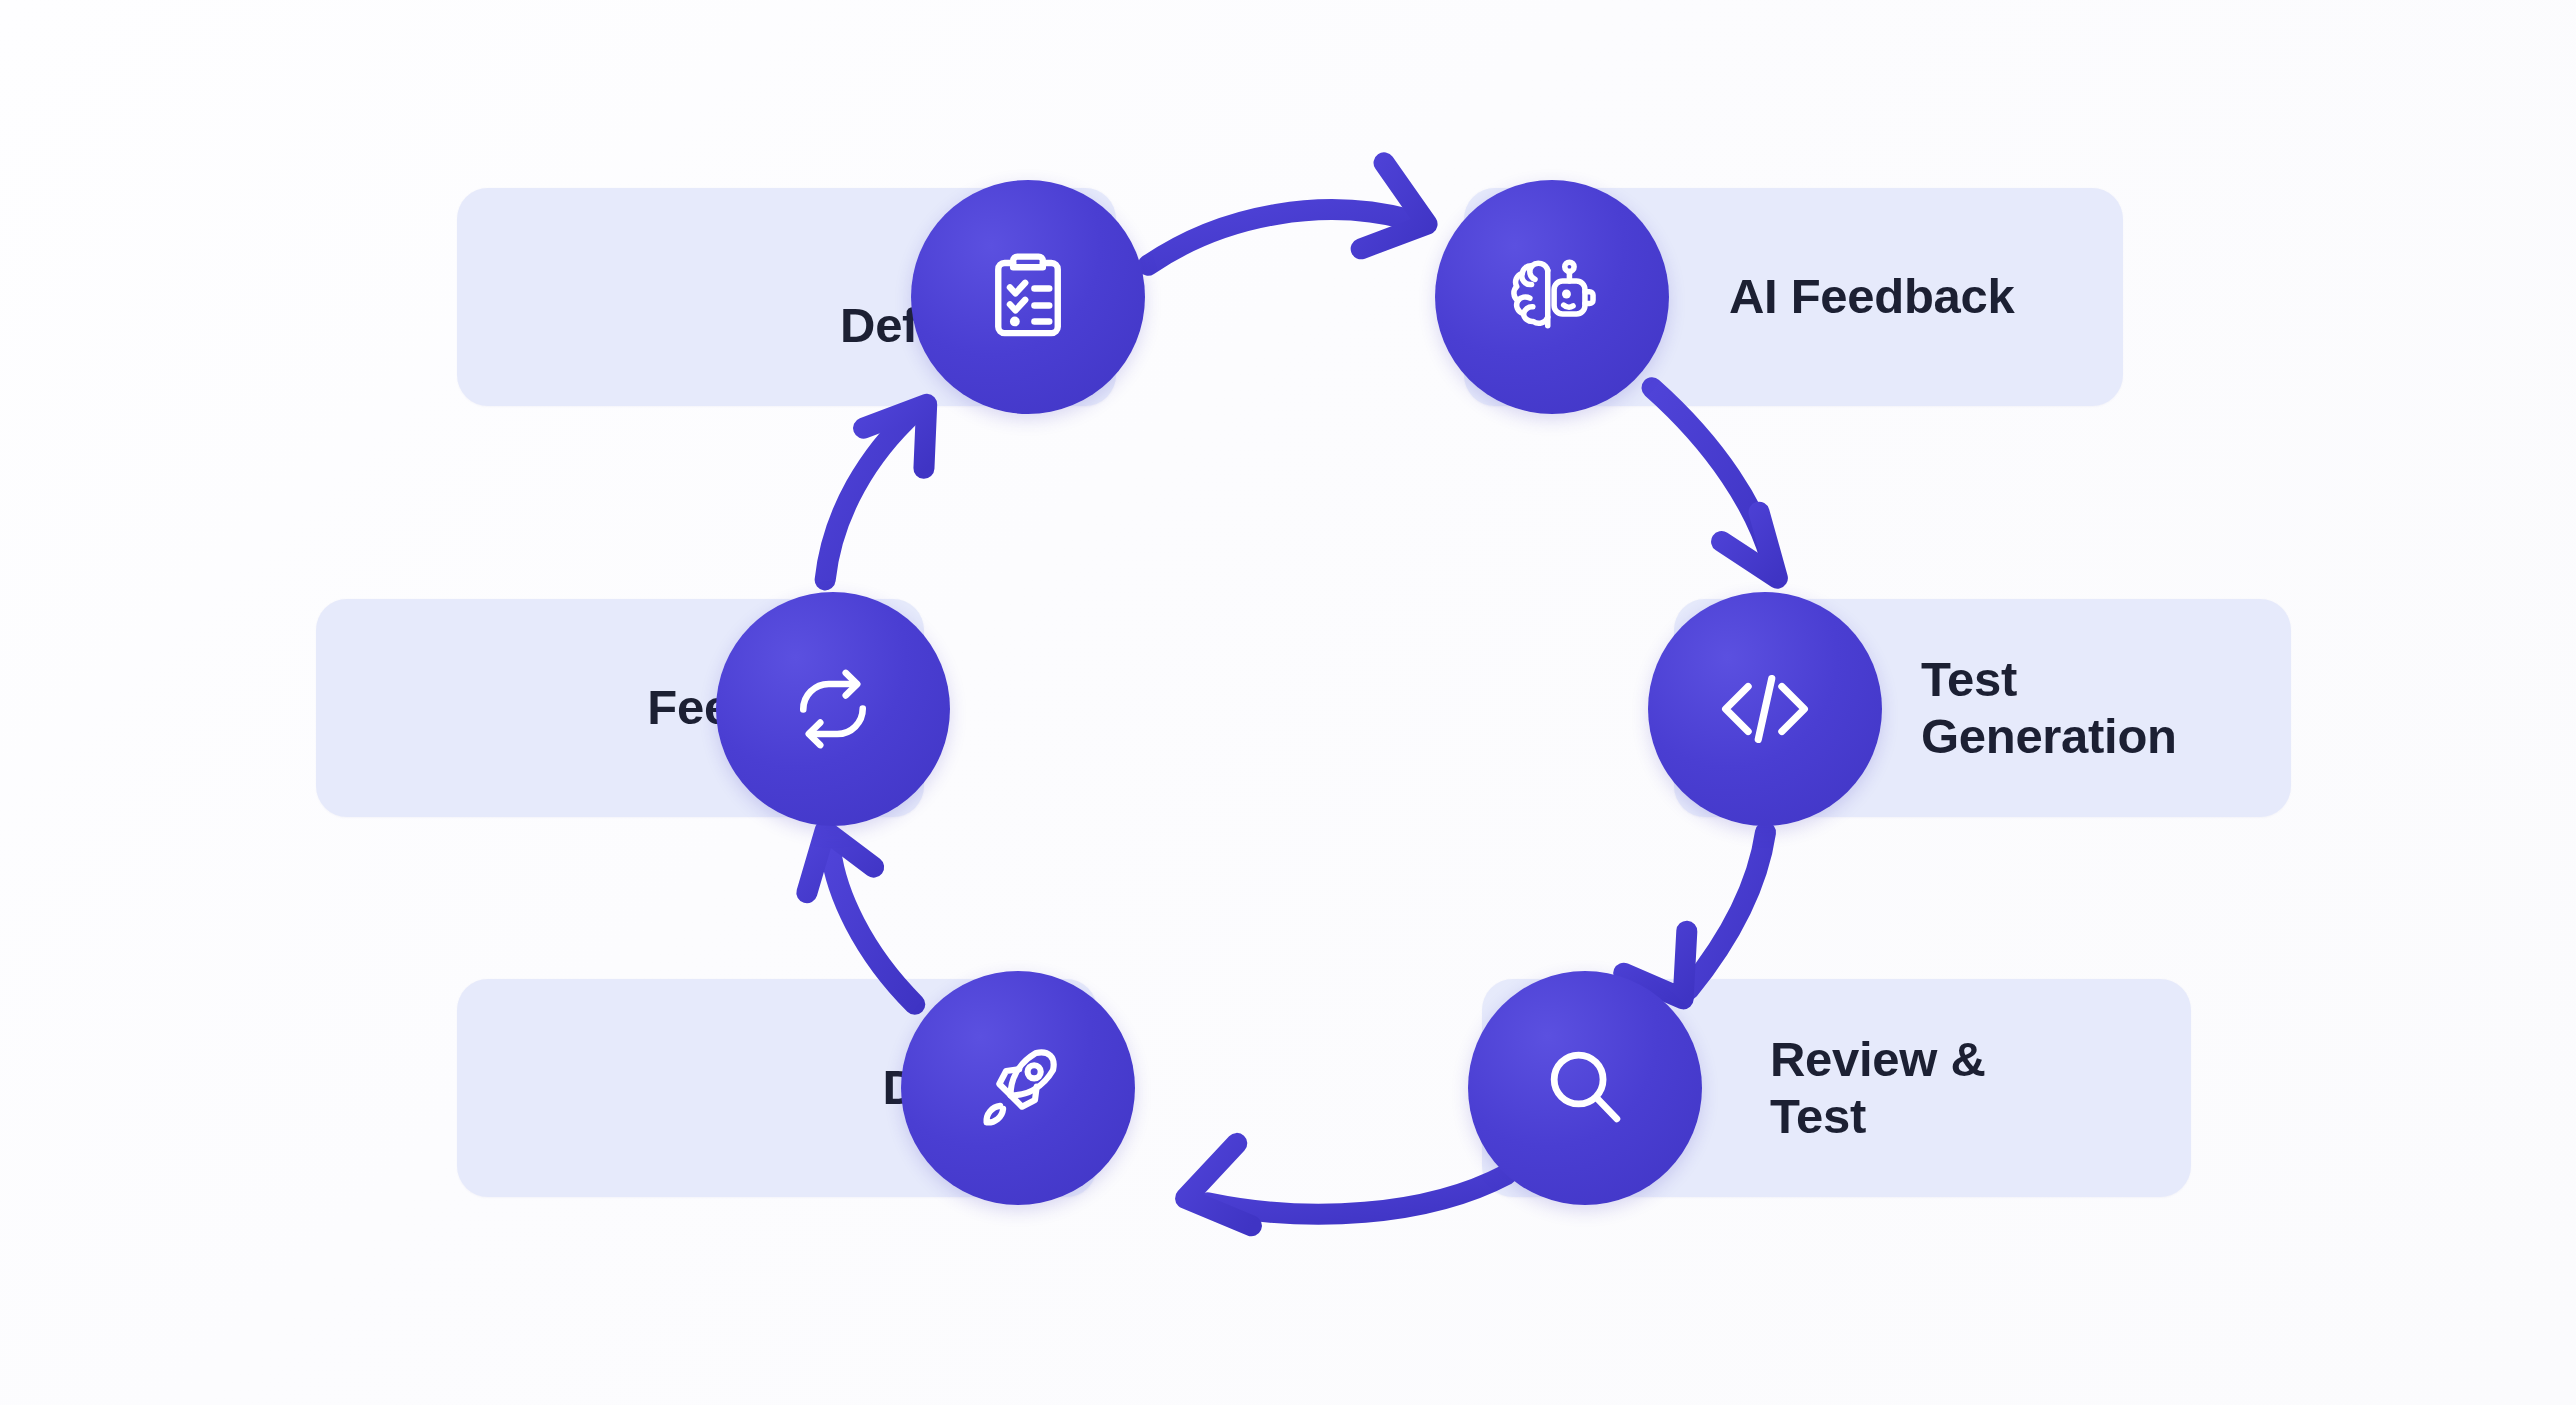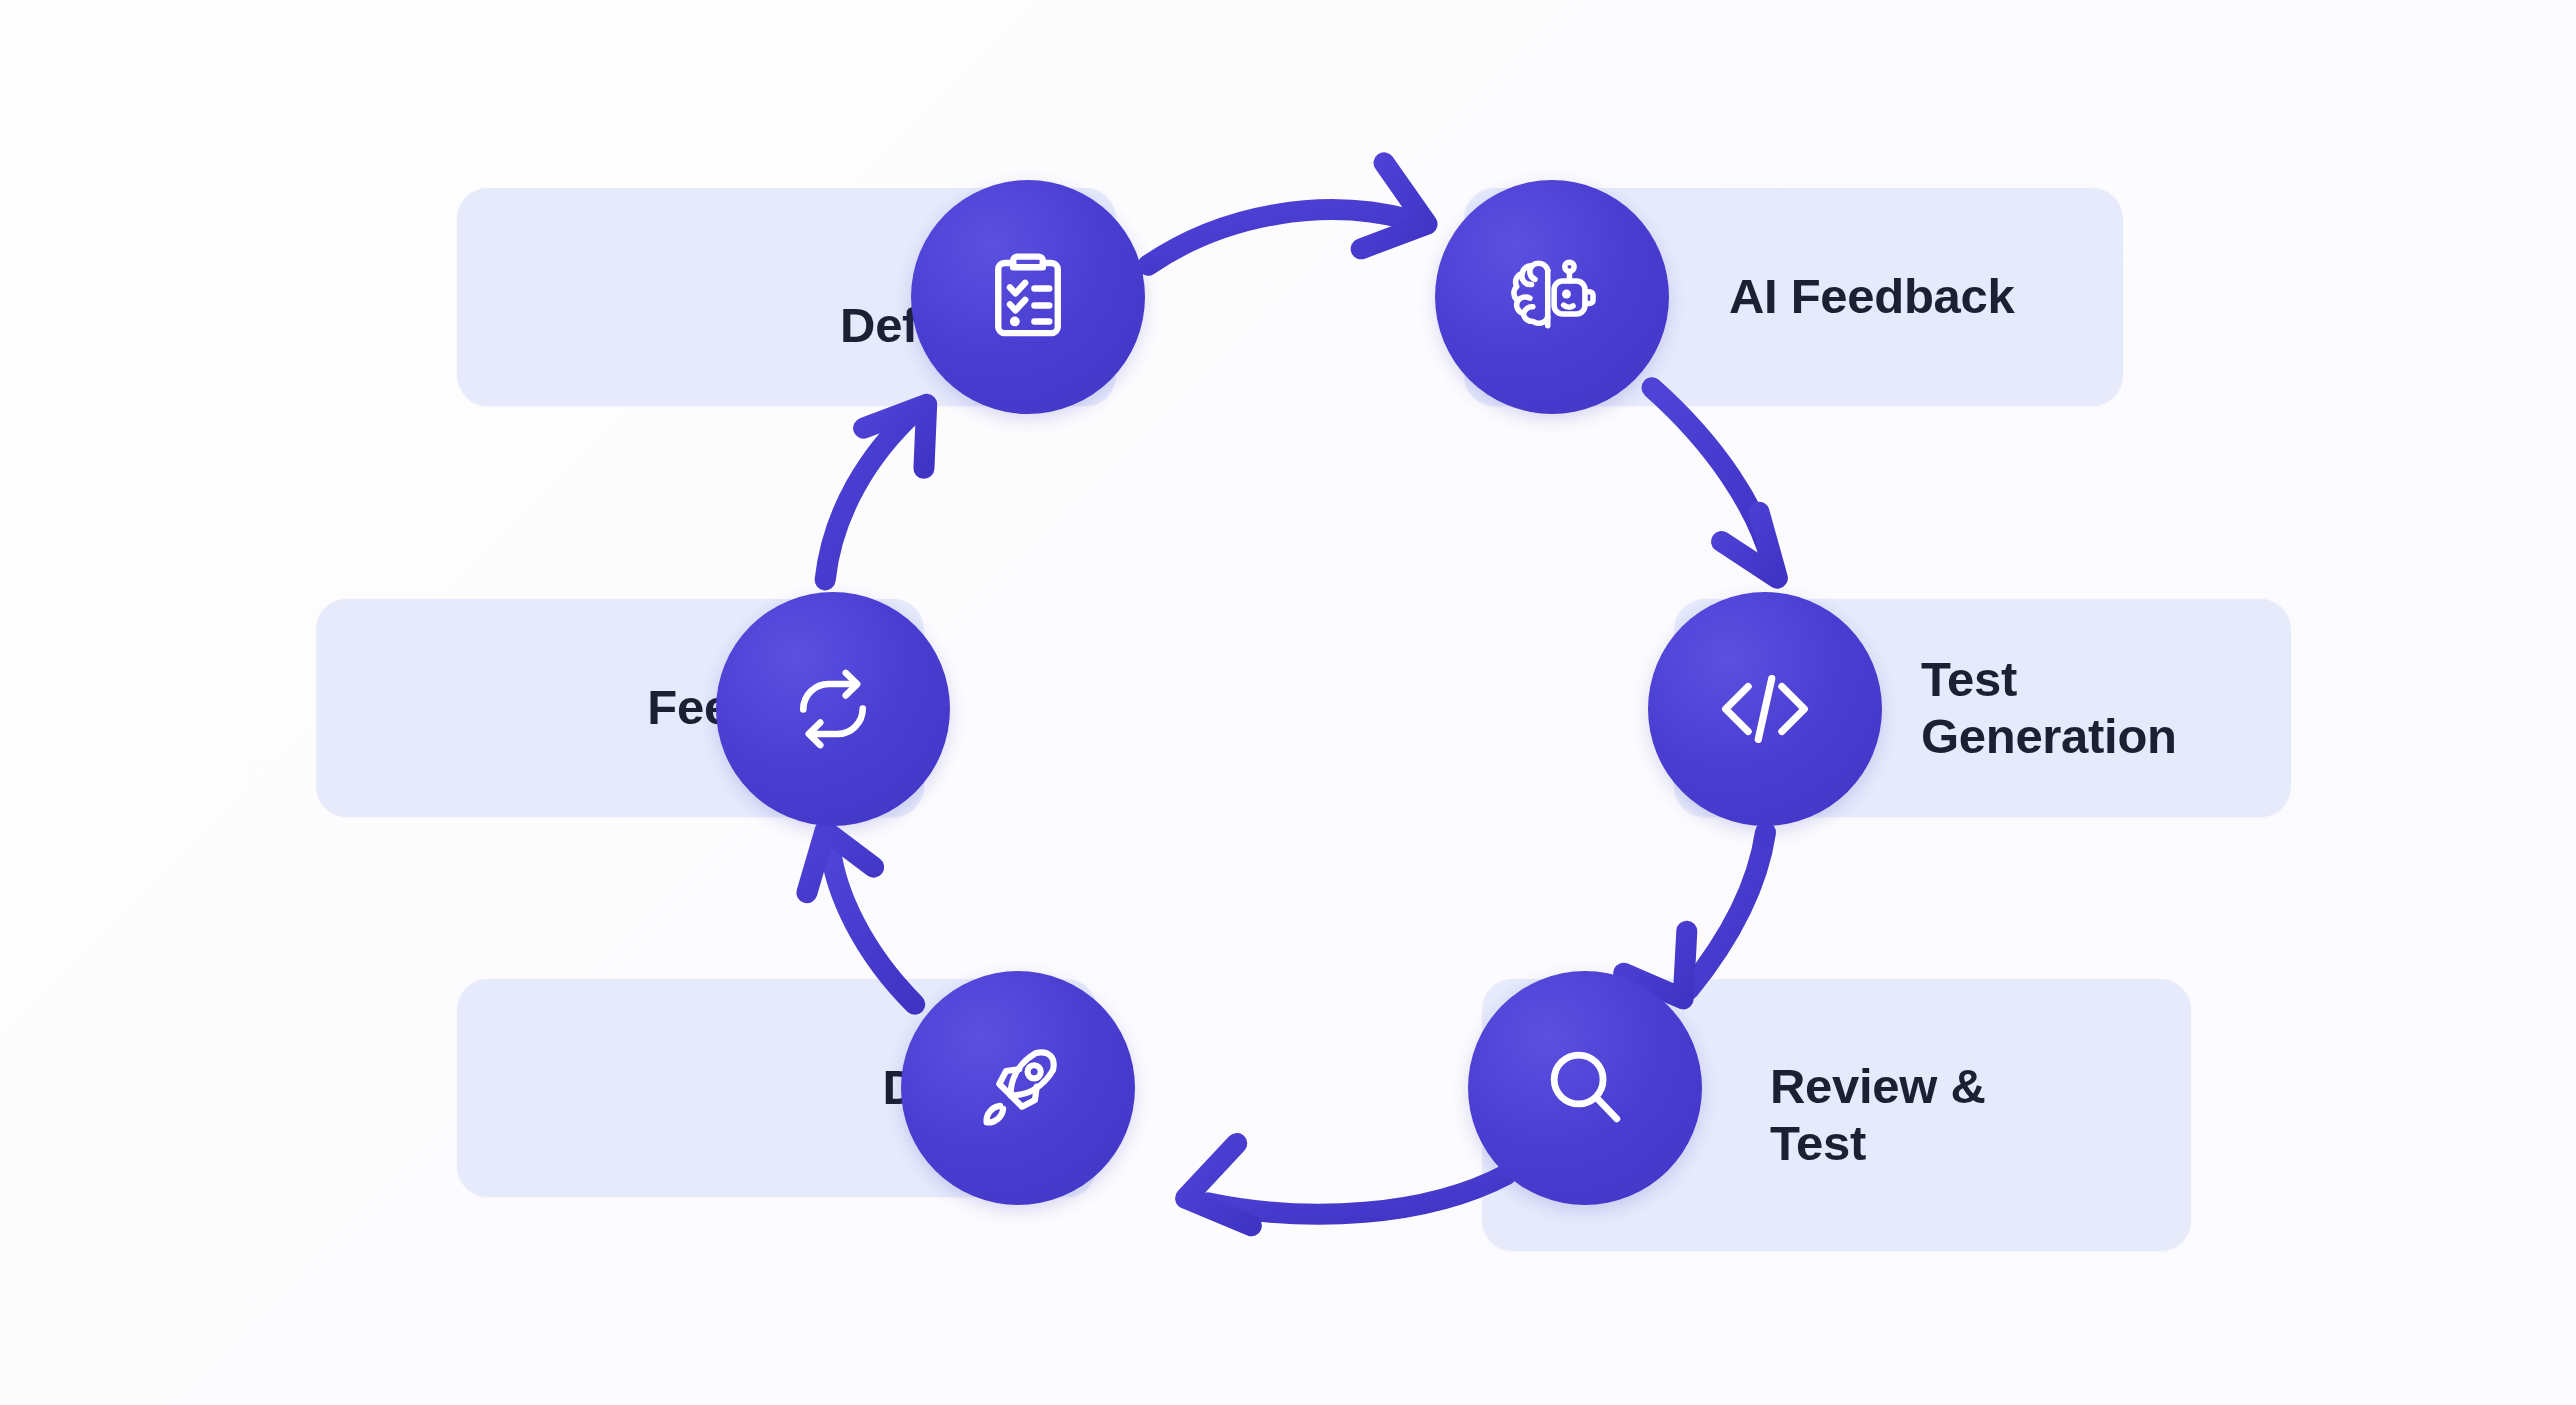--- a/index.html
+++ b/index.html
@@ -76,21 +76,21 @@
 
   <div class="pill left-side" style="left:1464px; top:188px; width:659px; height:218px; padding-left:265px;">
     <div class="pill-label">AI Feedback</div>
   </div>
 
   <div class="pill left-side" style="left:1674px; top:599px; width:617px; height:218px; padding-left:247px;">
     <div class="pill-label">Test
 Generation</div>
   </div>
 
-  <div class="pill right-side" style="left:1482px; top:979px; width:709px; height:272px; justify-content:flex-start; padding-left:288px; padding-right:0;">
+  <div class="pill right-side" style="left:1482px; top:979px; width:709px; height:218px; justify-content:flex-start; padding-left:288px; padding-right:0;">
     <div class="pill-label" style="text-align:left;">Review &amp;
 Test</div>
   </div>
 
   <div class="pill right-side" style="left:457px; top:979px; width:640px; height:218px;">
     <div class="pill-label">Deploy</div>
   </div>
 
   <div class="pill right-side" style="left:316px; top:599px; width:608px; height:218px;">
     <div class="pill-label">Feedback</div>

